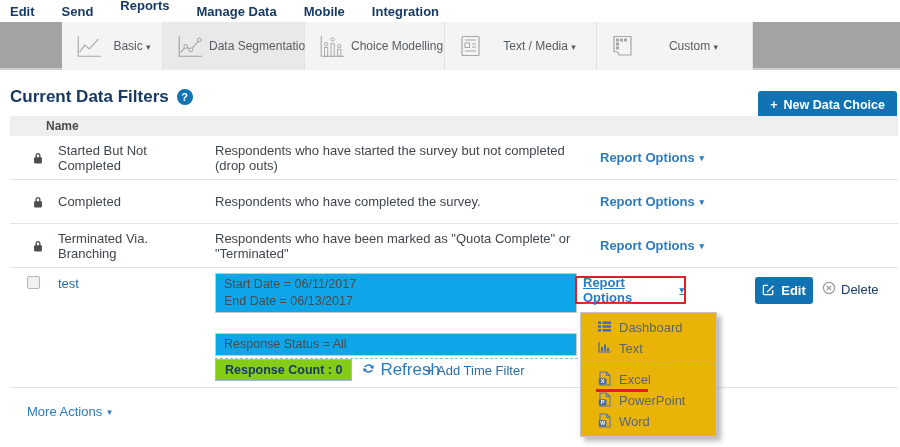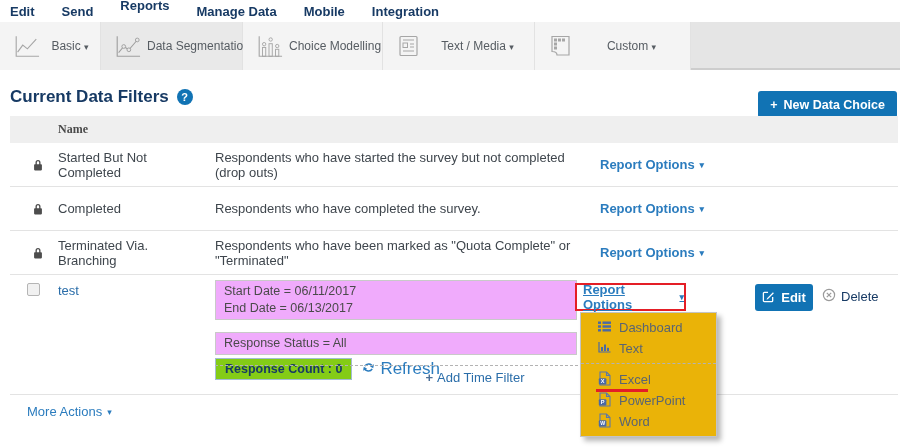--- a/index.html
+++ b/index.html
@@ -5,60 +5,60 @@
   html,body{margin:0;padding:0;background:#fff;}
   .screen{position:relative;width:900px;height:447px;background:#fff;overflow:hidden;
           font-family:"Liberation Sans",sans-serif;border-radius:7px;-webkit-font-smoothing:antialiased;}
 
   
   .top-nav{position:absolute;left:10px;top:0;height:22px;display:flex;align-items:center;}
   .nav-item{font-size:13px;font-weight:bold;color:#173a64;margin-right:27px;cursor:pointer;white-space:nowrap;}
   .nav-item.active{border-bottom:1px solid #3c86c6;padding-bottom:11px;}
 
   
-  .tab-strip{position:absolute;left:0;top:22px;width:900px;height:48px;background:#e5e5e5;
-             border-bottom:2px solid #cdcdcd;display:flex;box-sizing:border-box;}
+  .tab-strip{position:absolute;left:0;top:22px;width:900px;height:48px;background:#a3a3a3;
+             border-bottom:2px solid #cdcdcd;display:flex;padding-left:62px;box-sizing:border-box;}
   .tab{display:flex;align-items:center;background:#f4f4f4;border-right:1px solid #e2e2e2;height:48px;cursor:pointer;box-sizing:border-box;}
   .tab.active{background:#e9e9e9;}
   .tab-icon{margin-left:12px;display:flex;flex:none;}
   .tab-label{flex:1;text-align:center;font-size:12px;color:#565c62;padding:0 6px;white-space:nowrap;}
   .tab1{width:101px}.tab2{width:142px}.tab3{width:140px}.tab4{width:152px}.tab5{width:156px}
   .caret{font-size:9px;color:inherit;}
 
   
   .page-title{position:absolute;left:10px;top:87px;font-size:17px;font-weight:bold;color:#173a64;
               display:flex;align-items:center;gap:8px;}
   .help-icon{width:16px;height:16px;border-radius:50%;background:#1173b4;color:#fff;font-size:11px;
              font-weight:bold;display:flex;align-items:center;justify-content:center;cursor:pointer;}
   .new-filter-btn{position:absolute;right:3px;top:91px;height:27px;background:#1173b4;color:#fff;
                   font-family:inherit;font-weight:bold;font-size:12.5px;border:none;border-radius:3px;
                   padding:0 12px;display:flex;align-items:center;gap:6px;cursor:pointer;}
   .plus-glyph{font-weight:bold;}
 
   
   .table{position:absolute;left:10px;top:116px;width:888px;}
-  .thead{height:27px;background:#efefef;display:flex;align-items:center;padding-left:48px;
-         font-size:12px;font-weight:bold;color:#4a4a4a;box-sizing:border-box;font-family:Liberation Serif, serif;}
+  .thead{height:20px;background:#efefef;display:flex;align-items:center;padding-left:36px;
+         font-size:12px;font-weight:bold;color:#4a4a4a;box-sizing:border-box;}
   .row{display:grid;grid-template-columns:38px 157px 385px auto;height:43px;
        border-bottom:1px solid #e3e3e3;align-items:center;font-size:13px;color:#3f464d;}
   .icon-cell{padding-left:23px;display:flex;}
   .name-cell{padding-left:10px;}
   .desc-cell{padding-left:10px;}
   .opts-cell{padding-left:10px;}
   .report-link{color:#2b7cbe;font-size:13px;cursor:pointer;display:inline-flex;align-items:center;gap:5px;font-weight:bold;}
 
   
   .test-row{position:relative;height:119px;border-bottom:1px solid #e3e3e3;font-size:13px;color:#3f464d;}
   .checkbox{position:absolute;left:17px;top:8px;width:13px;height:13px;border:1px solid #b5b5b5;
             background:#f1f1f1;border-radius:2px;cursor:pointer;box-sizing:border-box;}
   .test-name{position:absolute;left:48px;top:8px;color:#2a6da9;cursor:pointer;}
   .details{position:absolute;left:205px;top:5px;width:362px;}
-  .detail-box{border:1px solid #c9c9c9;background:#f0abfc;padding:2px 8px;font-size:12.5px;
+  .detail-box{border:1px solid #c9c9c9;background:#0ea5e9;padding:2px 8px;font-size:12.5px;
               color:#4a4a4a;line-height:17px;box-sizing:border-box;width:362px;}
-  .detail-box + .detail-box{margin-top:12px;}
+  .detail-box + .detail-box{margin-top:20px;}
   .count-row{margin-top:3px;display:flex;align-items:center;gap:10px;}
   .count-box{border:1px solid #a3bcd4;background:#84cc16;padding:3px 9px;font-size:12.5px;
              font-weight:bold;color:#173a64;}
   .refresh-link{color:#2b7cbe;display:inline-flex;align-items:center;gap:5px;cursor:pointer;font-size:17px;}
   .dashed-sep{position:absolute;left:205px;top:90px;width:373px;border-top:1px dashed #b3b3b3;}
   .add-time{position:absolute;left:205px;top:95px;width:520px;text-align:center;}
   .add-time-link{color:#2a6da9;font-size:13px;cursor:pointer;}
   .add-time-link .plus-glyph{color:#4c6f96;margin-right:4px;}
   .red-box{position:absolute;left:565px;top:8px;width:111px;height:28px;border:2px solid #e41e26;
            box-sizing:border-box;display:flex;align-items:center;padding-left:6px;}

